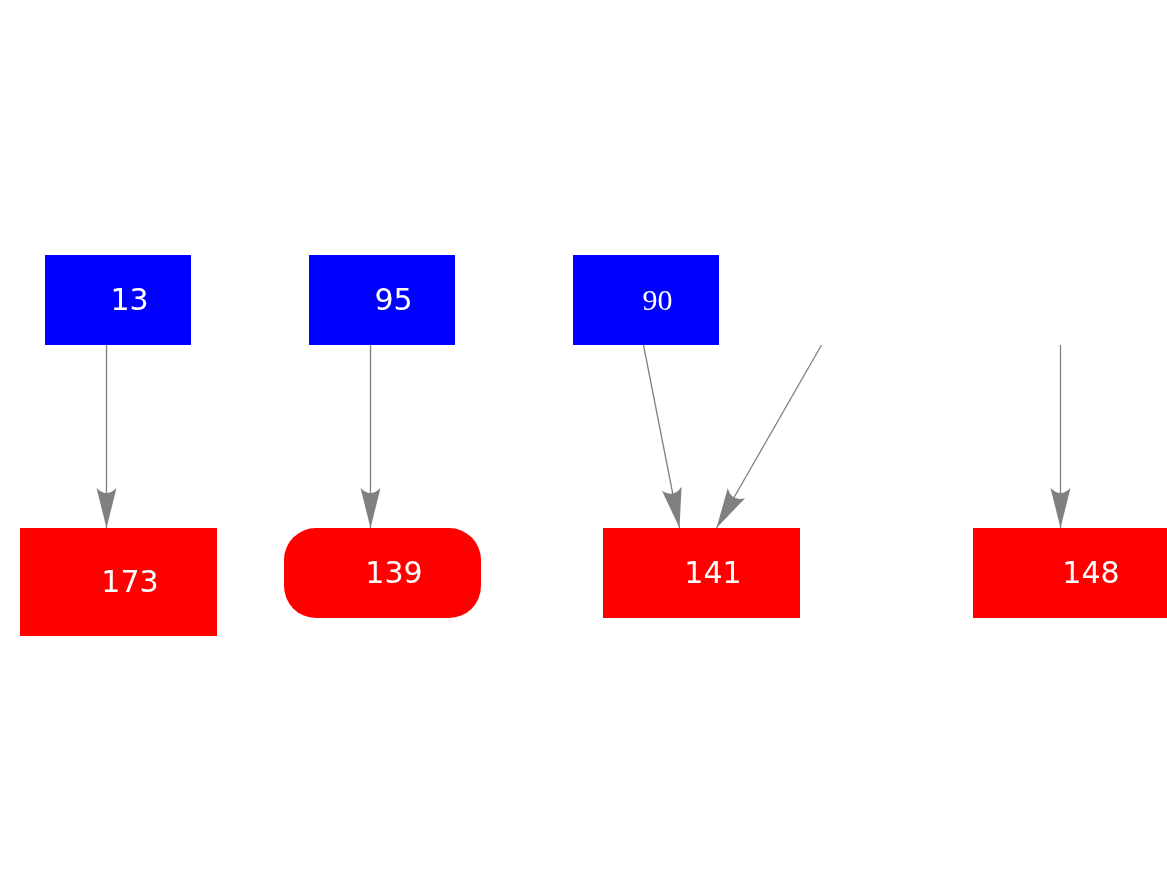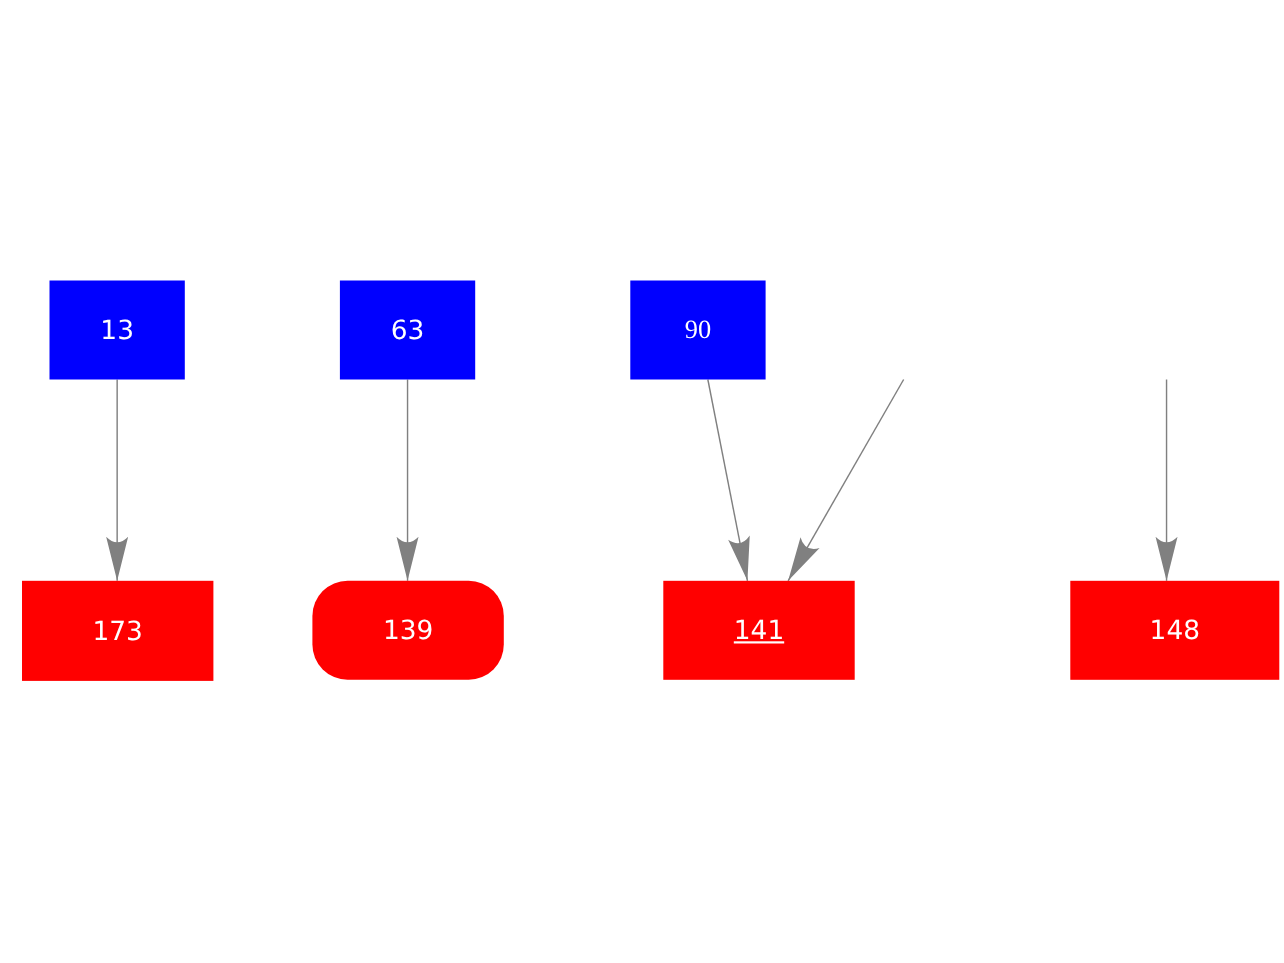--- a/index.html
+++ b/index.html
@@ -23,24 +23,25 @@
     left: 0; top: 0;
     width: 1167px; height: 875px;
     display: block;
   }
   .nodes-layer { position: absolute; left: 0; top: 0; width: 100%; height: 100%; }
   .node {
     position: absolute;
     display: flex;
     align-items: center;
     justify-content: center;
-    font-size: 24px;
+    font-size: 30px;
     line-height: 1;
     color: var(--label-color);
     user-select: none;
+    padding-left: 23px;
   }
   .node.source { background: var(--source-color); }
   .node.target { background: var(--target-color); }
   line.edge { stroke: var(--edge-color); stroke-width: 1.3; fill: none; }
   #arrowhead path { fill: var(--edge-color); stroke: none; }
 </style>
 </head>
 <body>
 
 <div class="canvas">
@@ -53,20 +54,20 @@
     <g id="edge-group">
         <line class="edge" x1="106.5" y1="345" x2="106.5" y2="528" marker-end="url(#arrowhead)"></line>
         <line class="edge" x1="370.5" y1="345" x2="370.5" y2="528" marker-end="url(#arrowhead)"></line>
         <line class="edge" x1="643.5" y1="345" x2="679.5" y2="528" marker-end="url(#arrowhead)"></line>
         <line class="edge" x1="821.5" y1="345" x2="716.5" y2="528" marker-end="url(#arrowhead)"></line>
         <line class="edge" x1="1060.5" y1="345" x2="1060.5" y2="528" marker-end="url(#arrowhead)"></line>
       </g>
   </svg>
   <div class="nodes-layer">
       <div class="node source" style="left: 45px; top: 255px; width: 123px; height: 90px;">13</div>
-      <div class="node source" style="left: 309px; top: 255px; width: 123px; height: 90px;">63</div>
+      <div class="node source" style="left: 309px; top: 255px; width: 123px; height: 90px;">95</div>
       <div class="node source" style="left: 573px; top: 255px; width: 123px; height: 90px; font-family: Liberation Serif, serif;">90</div>
-      <div class="node target" style="left: 20px; top: 528px; width: 174px; height: 91px;">173</div>
+      <div class="node target" style="left: 20px; top: 528px; width: 174px; height: 108px;">173</div>
       <div class="node target" style="left: 284px; top: 528px; width: 174px; height: 90px; border-radius: 32px;">139</div>
-      <div class="node target" style="left: 603px; top: 528px; width: 174px; height: 90px; text-decoration: underline;">141</div>
+      <div class="node target" style="left: 603px; top: 528px; width: 174px; height: 90px;">141</div>
       <div class="node target" style="left: 973px; top: 528px; width: 190px; height: 90px;">148</div>
     </div>
 </div>
 
 </body></html>

